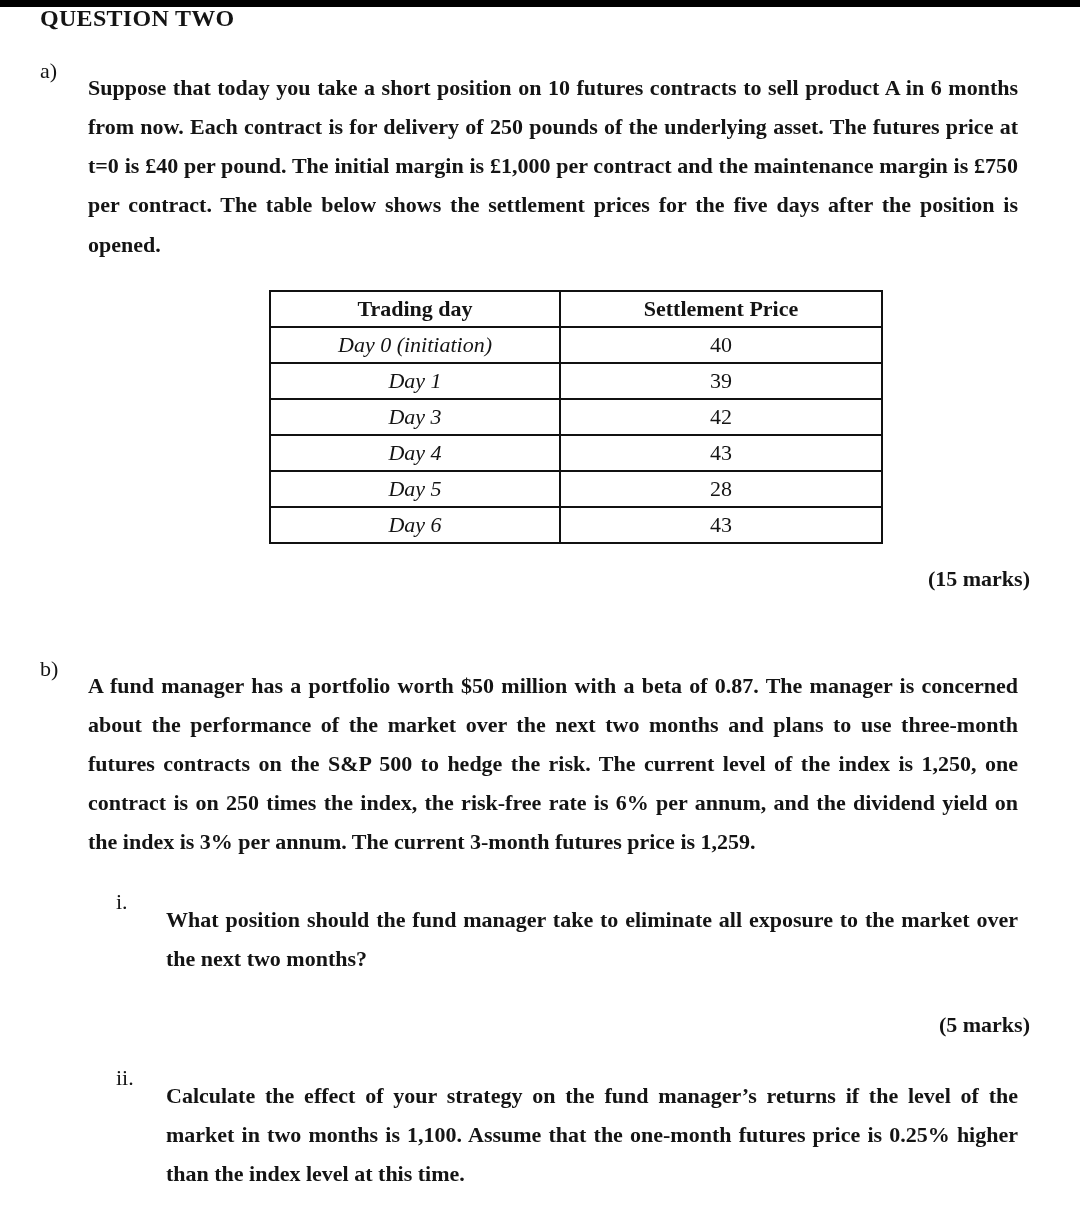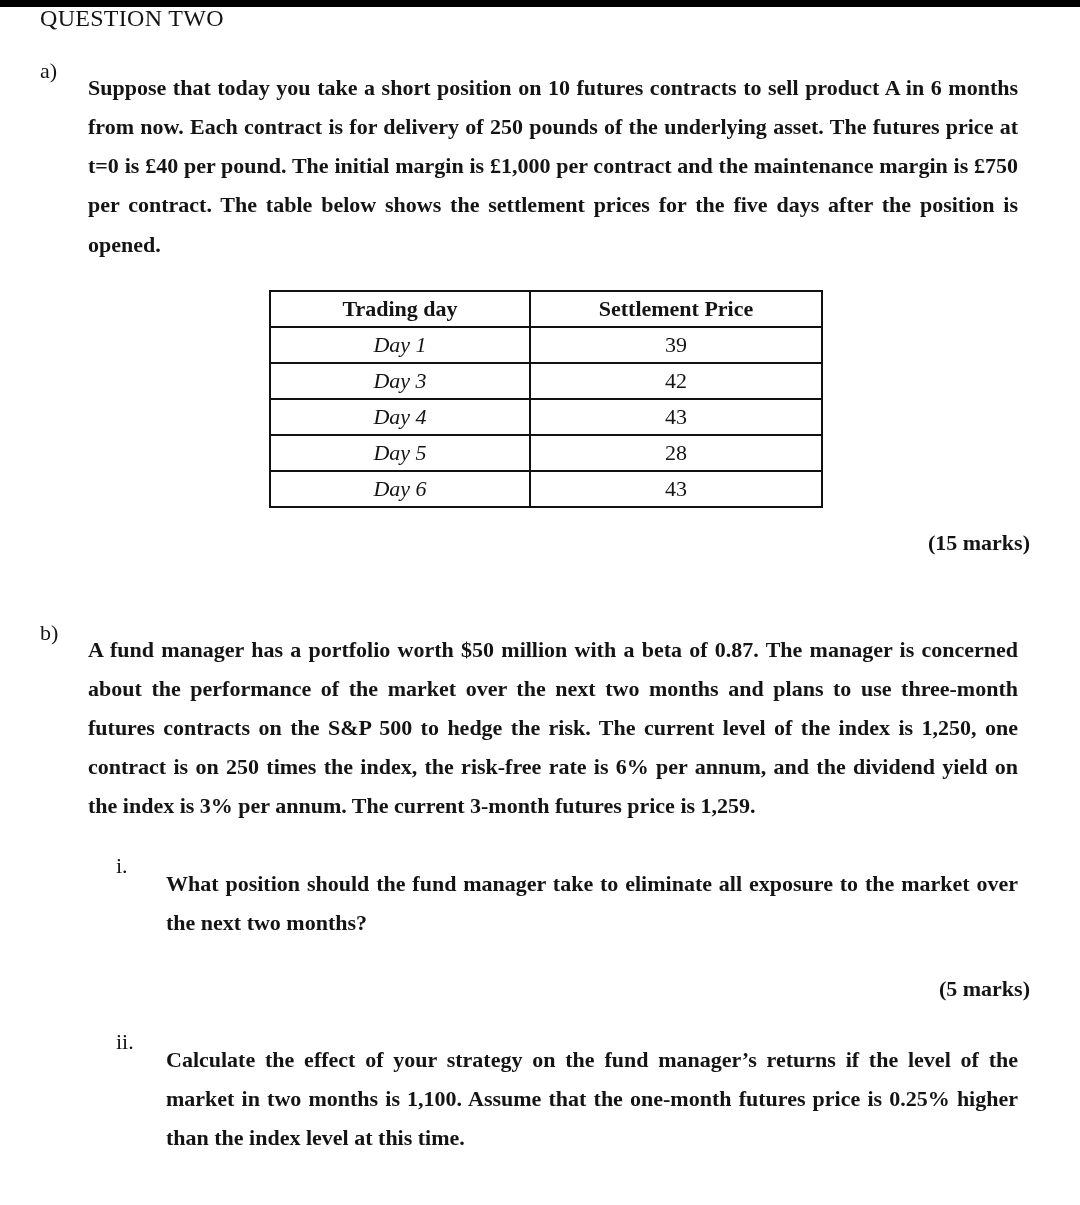--- a/index.html
+++ b/index.html
@@ -20,21 +20,21 @@
     z-index: 2;
     width: 100%;
     height: 7px;
     background: #000;
   }
   .heading {
     position: relative;
     z-index: 1;
     margin: -2px 0 0 40px;
     font-size: 24px;
-    font-weight: normal;
+    font-weight: bold;
     letter-spacing: 0.3px;
   }
   .content { padding: 0 50px 0 40px; }
   .item { display: flex; margin-top: 24px; }
   .item-label {
     flex: 0 0 36px;
     font-size: 22px;
     padding-top: 2px;
   }
   .item-body { flex: 1; min-width: 0; }
@@ -46,21 +46,21 @@
     font-weight: bold;
   }
   .settle-table {
     border-collapse: collapse;
     margin: 26px 0 0 193px;
     font-size: 22px;
   }
   .settle-table th, .settle-table td {
     border: 2px solid #111;
     text-align: center;
-    padding: 2px 5px;
+    padding: 2px 20px;
     height: 30px;
   }
   .settle-table th { font-weight: bold; }
   .col-day { width: 248px; }
   .col-price { width: 280px; }
   .day-cell { font-style: italic; }
   .task-para { margin-top: 52px; }
   .marks {
     font-size: 22px;
     font-weight: bold;
@@ -91,20 +91,24 @@
         <p class="para">Suppose that today you take a short position on 10 futures contracts to sell product A in 6 months from now. Each contract is for delivery of 250 pounds of the underlying asset. The futures price at t=0 is £40 per pound. The initial margin is £1,000 per contract and the maintenance margin is £750 per contract. The table below shows the settlement prices for the five days after the position is opened.</p>
 
         <table class="settle-table">
           <thead>
             <tr>
               <th class="col-day">Trading day</th>
               <th class="col-price">Settlement Price</th>
             </tr>
           </thead>
           <tbody>
+            <tr>
+              <td class="day-cell">Day 0 (initiation)</td>
+              <td>40</td>
+            </tr>
             <tr>
               <td class="day-cell">Day 1</td>
               <td>39</td>
             </tr>
             <tr>
               <td class="day-cell">Day 3</td>
               <td>42</td>
             </tr>
             <tr>
               <td class="day-cell">Day 4</td>

